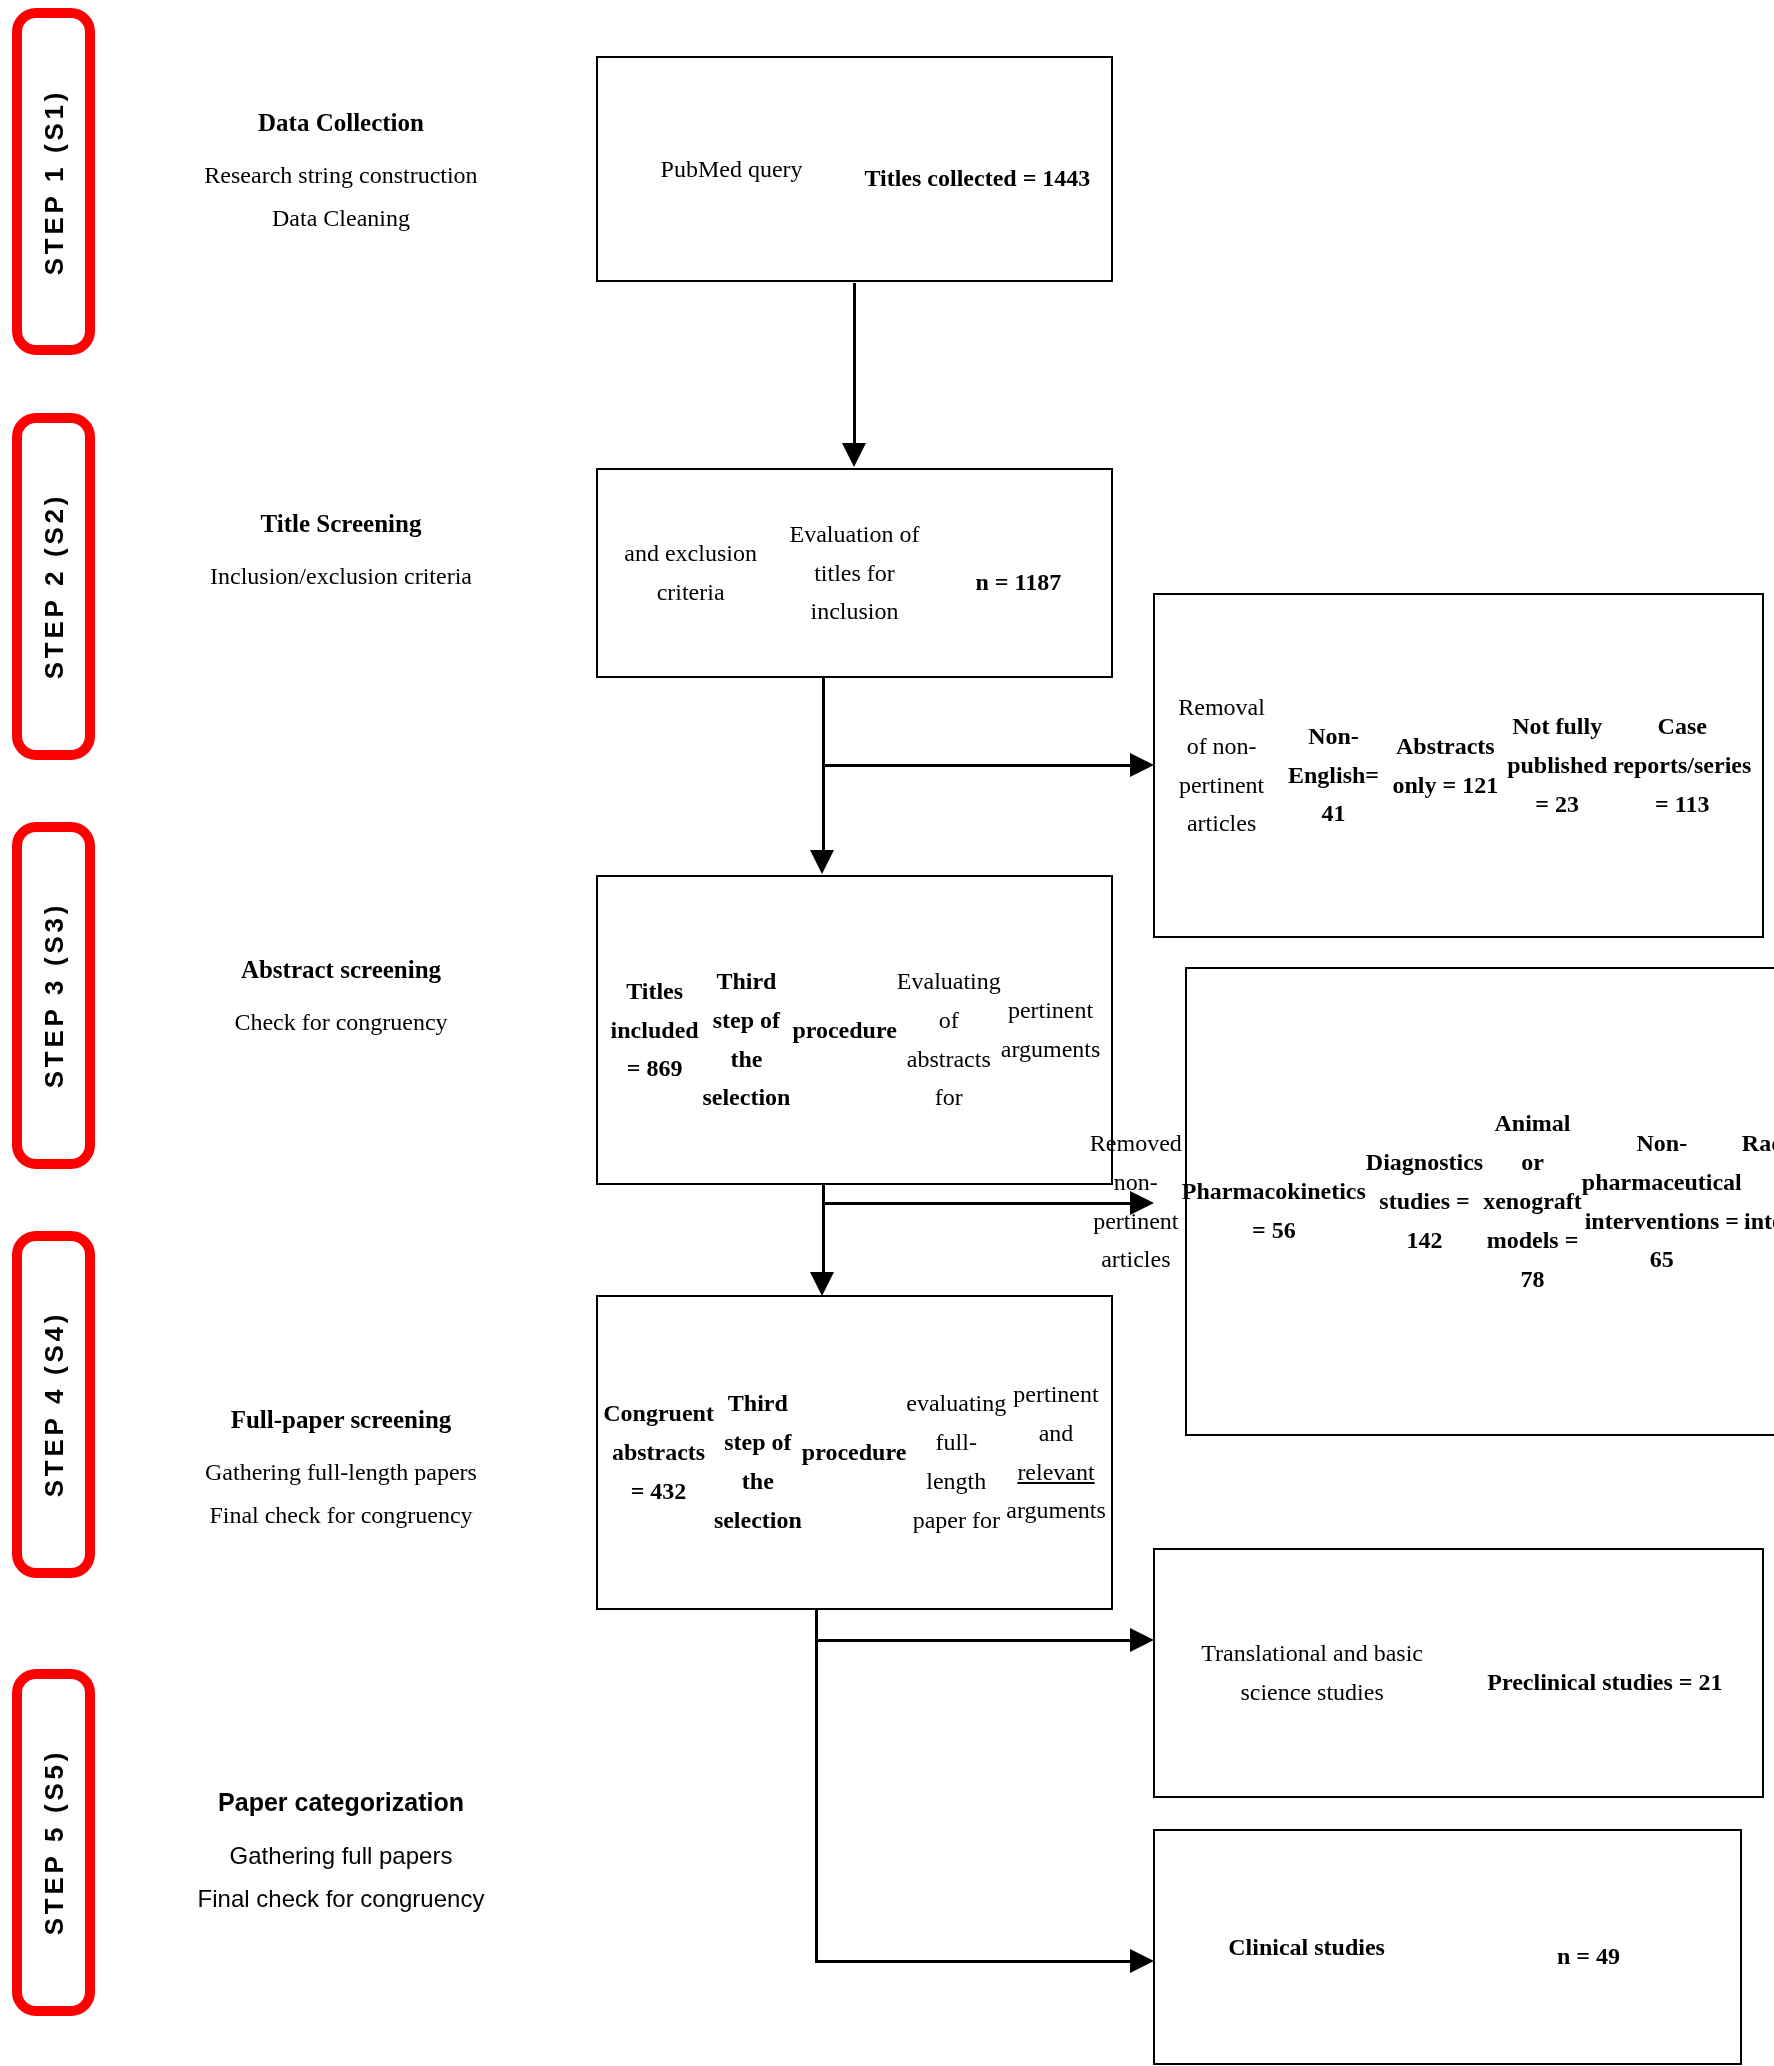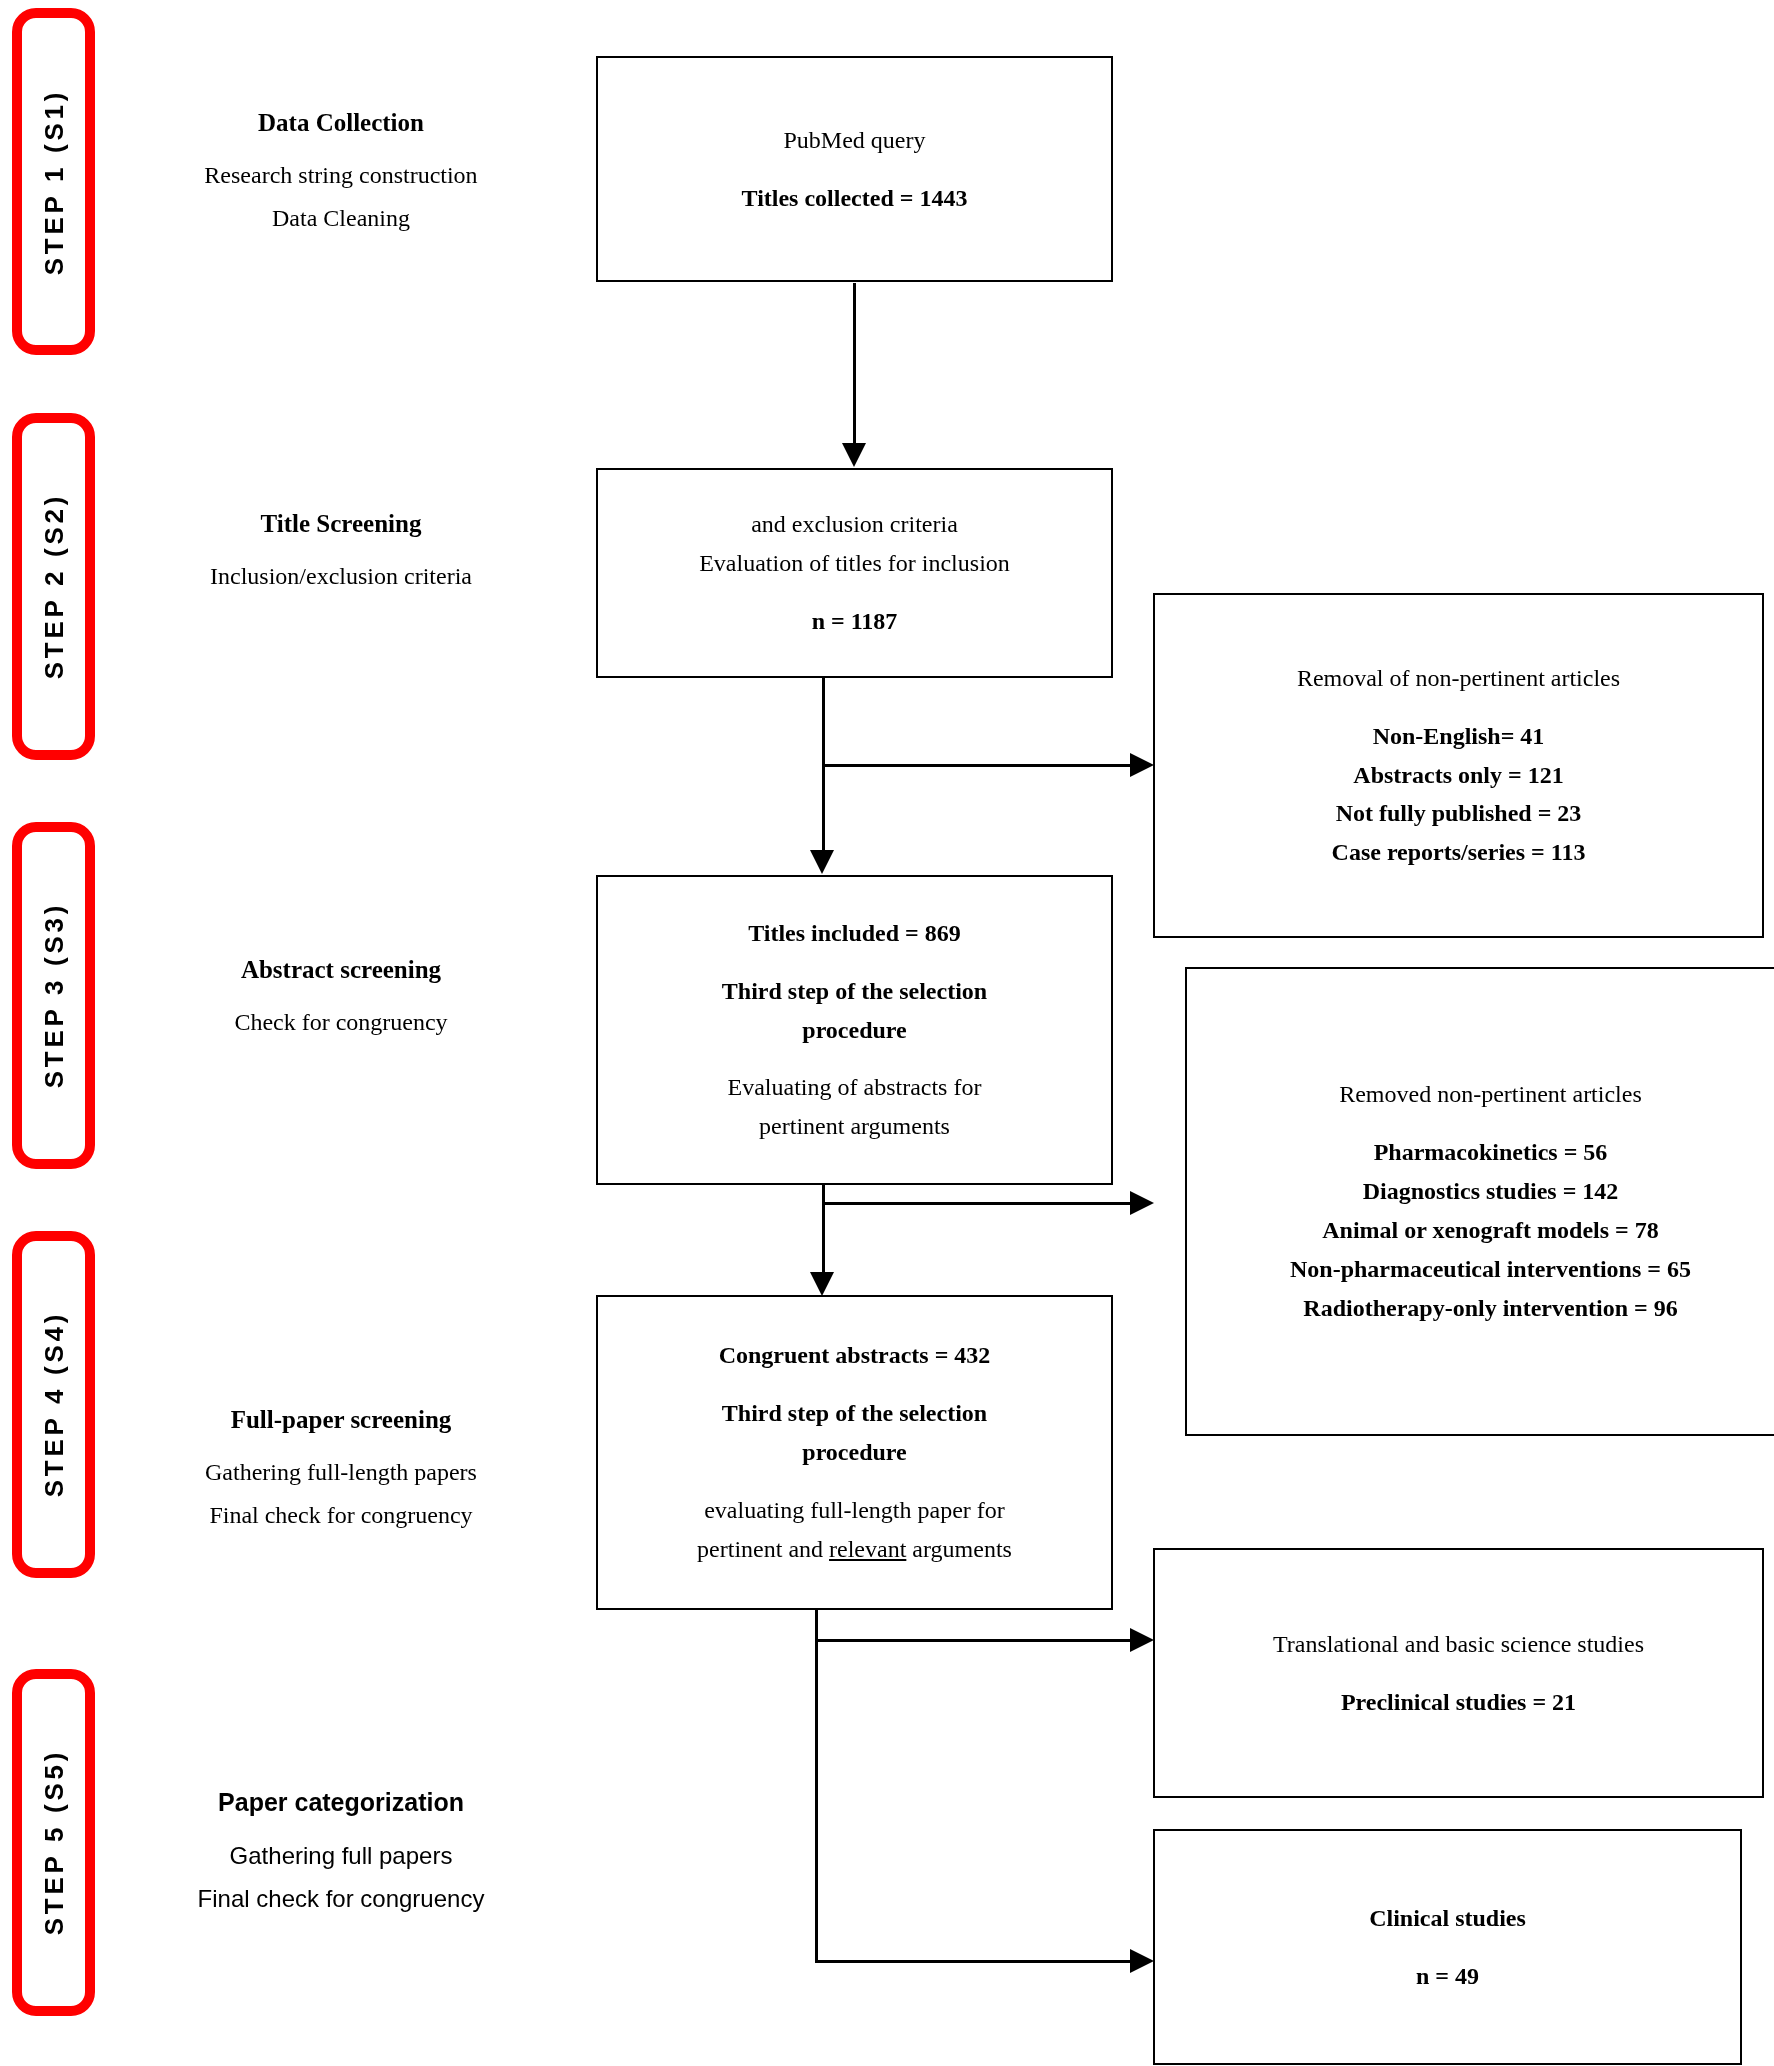--- a/index.html
+++ b/index.html
@@ -63,21 +63,21 @@
     font-family: "Liberation Sans", "DejaVu Sans", sans-serif;
   }
 
   
   .flow-box {
     position: absolute;
     border: 2.9px solid #000000;
     background: #ffffff;
     box-sizing: border-box;
     display: flex;
-    flex-direction: column;
+    flex-direction: row;
     align-items: center;
     justify-content: center;
     text-align: center;
     color: #000000;
     padding: 4.1px 10.7px;
   }
   .flow-box .bx-line {
     display: block;
     font-size: 24px;
     line-height: 1.62;

